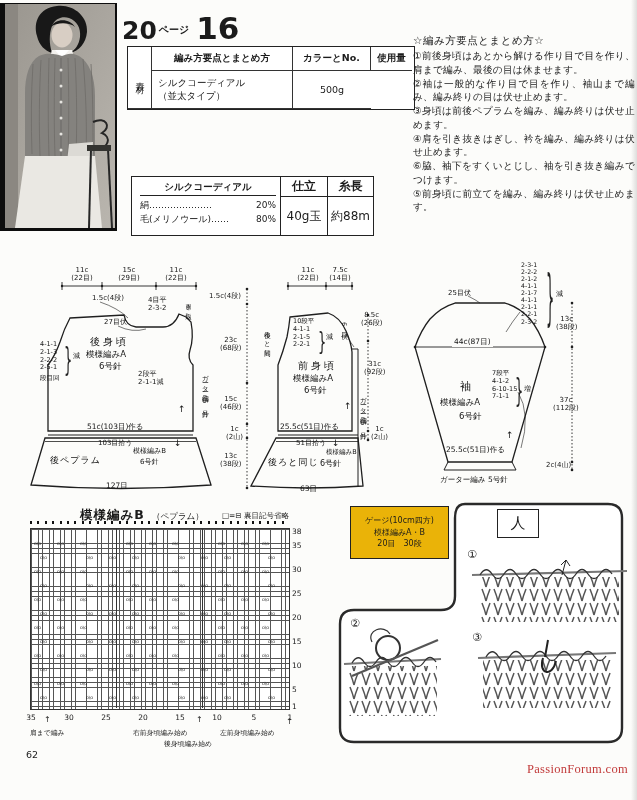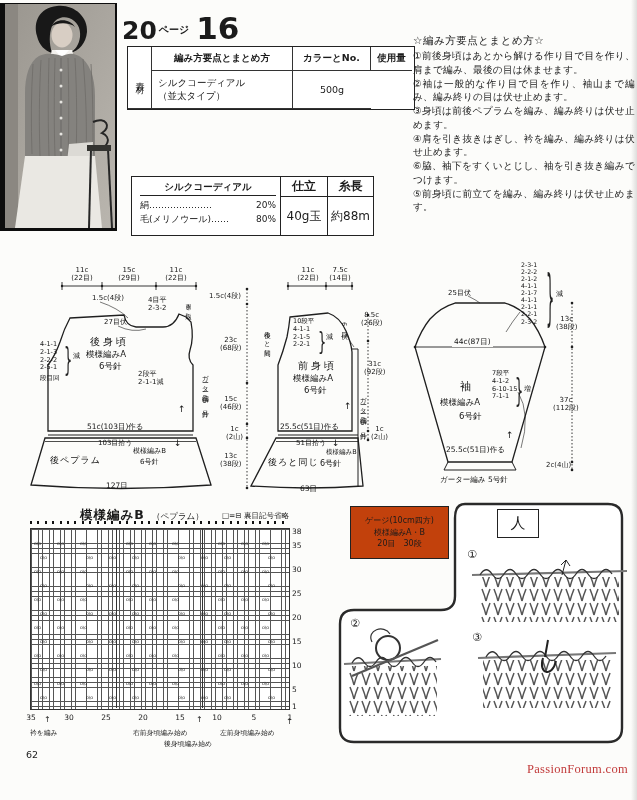--- a/index.html
+++ b/index.html
@@ -29,21 +29,21 @@
   #yarn-left .ttl{display:block;text-align:center;font-weight:bold;border-bottom:1.2px solid #222;padding-bottom:1px;margin-bottom:3px;font-size:9.5px;}
   .yrow{display:flex;justify-content:space-between;line-height:1.5;}
   #yarn-right{flex:1;border-left:1.2px solid #222;display:grid;grid-template-columns:1fr 1fr;grid-template-rows:20px 1fr;}
   #yarn-right div{display:flex;align-items:center;justify-content:center;font-size:12px;}
   #yarn-right .hd{border-bottom:1.2px solid #222;font-weight:bold;}
   #yarn-right .bl{border-left:1px solid #222;}
   #inst{position:absolute;left:413px;top:34px;width:222px;}
   #inst .title{font-size:10.5px;margin-bottom:1px;letter-spacing:.5px;}
   #inst .step{font-size:9.7px;line-height:1.42;text-align:justify;letter-spacing:.2px;}
   #lineart{position:absolute;left:0;top:0;pointer-events:none;}
-  #gauge-box{position:absolute;left:350px;top:506px;width:97px;height:51px;border:1.4px solid #222;background:#c2410c;
+  #gauge-box{position:absolute;left:350px;top:506px;width:97px;height:51px;border:1.4px solid #222;background:#eab308;
              display:flex;flex-direction:column;justify-content:center;gap:2px;}
   #gauge-box div{font-size:8px;text-align:center;line-height:1.2;}
   #sym-box{position:absolute;left:497px;top:509px;width:40px;height:27px;border:1.6px solid #222;background:#fff;
            display:flex;align-items:center;justify-content:center;font-size:15px;}
   .circnum{position:absolute;font-size:11px;}
   #chart-title{position:absolute;left:80px;top:507px;font-size:12.5px;font-weight:bold;letter-spacing:1px;}
   #chart-suffix{position:absolute;left:152px;top:511px;font-size:8.5px;}
   #chart-legend{position:absolute;left:222px;top:511px;font-size:7.5px;}
   #chart-dots{position:absolute;left:30px;top:521px;width:258px;height:2.6px;
       background:repeating-linear-gradient(to right,#111 0,#111 2px,transparent 2px,transparent 7.4px);}
@@ -487,20 +487,20 @@
 <span class="stnum" style="left:62px;">30</span>
 <span class="stnum" style="left:99px;">25</span>
 <span class="stnum" style="left:136px;">20</span>
 <span class="stnum" style="left:173px;">15</span>
 <span class="stnum" style="left:210px;">10</span>
 <span class="stnum" style="left:247px;">5</span>
 <span class="stnum" style="left:283px;">1</span>
 <span class="charrow" style="left:44px;top:715px;">↑</span>
 <span class="charrow" style="left:196px;top:715px;">↑</span>
 <span class="charrow" style="left:286px;top:717px;">↑</span>
-<div class="chcap" style="left:30px;top:728px;">衿を編み</div>
+<div class="chcap" style="left:30px;top:728px;">肩まで編み</div>
 <div class="chcap" style="left:133px;top:728px;">右前身頃編み始め</div>
 <div class="chcap" style="left:164px;top:739px;">後身頃編み始め</div>
 <div class="chcap" style="left:220px;top:728px;">左前身頃編み始め</div>
 
 <div id="pagenum">62</div>
 <div id="watermark">PassionForum.com</div>
 <div id="scan-edge"></div>
 
 </body></html>

